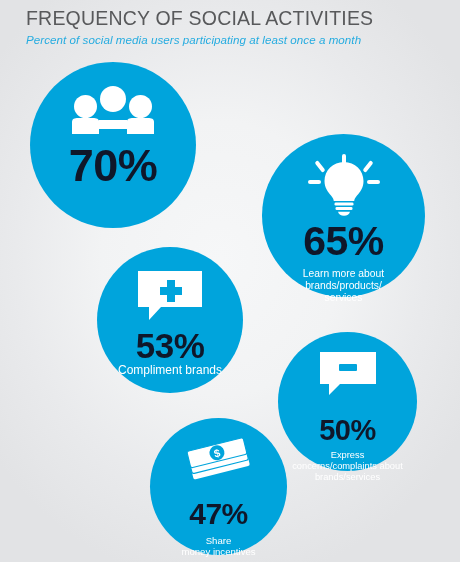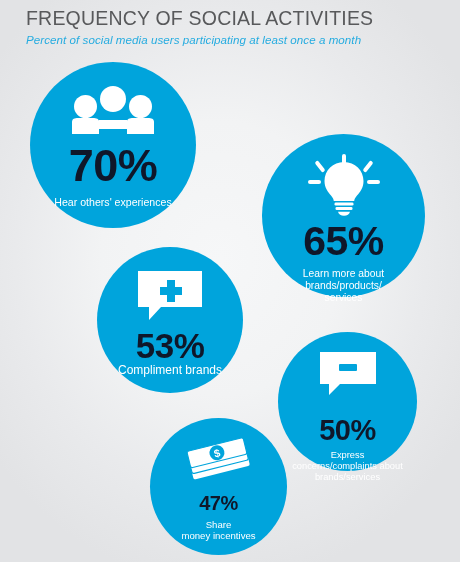--- a/index.html
+++ b/index.html
@@ -100,21 +100,21 @@
     padding-top: 18px;
   }
   #bubble-express-concerns .bubble-value { font-size: 29px; margin-top: 20px; }
   #bubble-express-concerns .bubble-label { font-size: 9.3px; margin-top: 5px; }
 
   
   #bubble-share-money {
     left: 150px; top: 418px; width: 137px; height: 137px;
     padding-top: 19px;
   }
-  #bubble-share-money .bubble-value { font-size: 20px; margin-top: 8px; }
+  #bubble-share-money .bubble-value { font-size: 30px; margin-top: 14px; }
   #bubble-share-money .bubble-label { font-size: 9.6px; margin-top: 6px; }
 </style>
 </head>
 <body>
 
 <div id="infographic">
 
   <div class="header">
     <div class="title">FREQUENCY OF SOCIAL ACTIVITIES</div>
     <div class="subtitle">Percent of social media users participating at least once a month</div>
@@ -125,21 +125,20 @@
       <svg width="86" height="50" viewBox="0 0 86 50" xmlns="http://www.w3.org/2000/svg">
         <circle cx="43" cy="13" r="13" fill="#fff"></circle>
         <circle cx="15.5" cy="20.5" r="11.5" fill="#fff"></circle>
         <circle cx="70.5" cy="20.5" r="11.5" fill="#fff"></circle>
         <path d="M29 34 h28 l9 9 h-46 z" fill="#fff"></path>
         <path d="M2 36 c0-3.3 2.7-4 6-4 h15 c3.3 0 6 0.7 6 4 v12 h-27 z" fill="#fff"></path>
         <path d="M57 36 c0-3.3 2.7-4 6-4 h15 c3.3 0 6 0.7 6 4 v12 h-27 z" fill="#fff"></path>
       </svg>
     </span>
     <span class="bubble-value">70%</span>
-    <span class="bubble-label">Hear others' experiences</span>
   </div>
 
   <div class="bubble" id="bubble-learn-more">
     <span class="bubble-icon">
       <svg width="74" height="62" viewBox="0 0 74 62" xmlns="http://www.w3.org/2000/svg">
         <rect x="35" y="0" width="4" height="13" rx="2" fill="#fff"></rect>
         <rect x="11" y="6" width="4" height="13" rx="2" fill="#fff" transform="rotate(-38 13 12.5)"></rect>
         <rect x="59" y="6" width="4" height="13" rx="2" fill="#fff" transform="rotate(38 61 12.5)"></rect>
         <rect x="1" y="26" width="13" height="4" rx="2" fill="#fff"></rect>
         <rect x="60" y="26" width="13" height="4" rx="2" fill="#fff"></rect>

